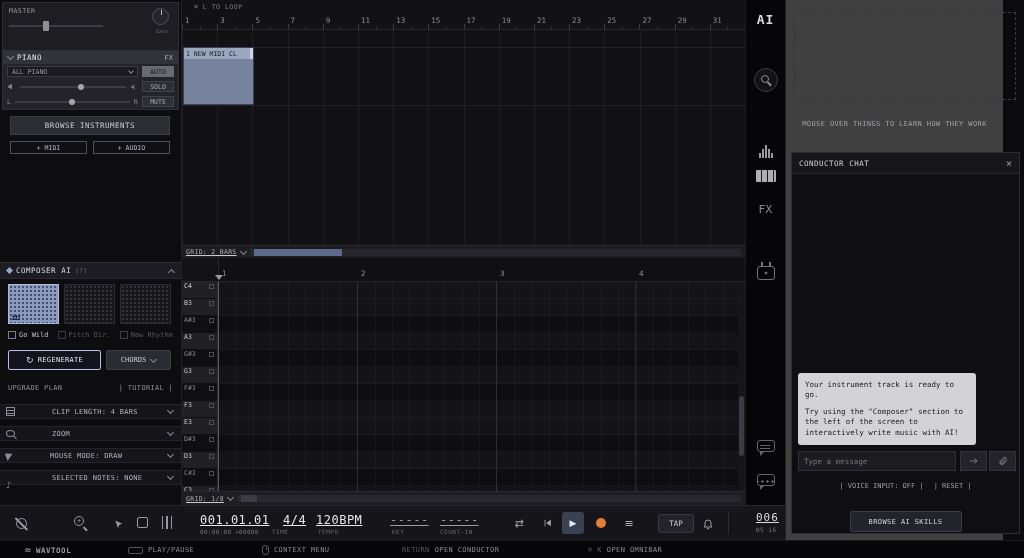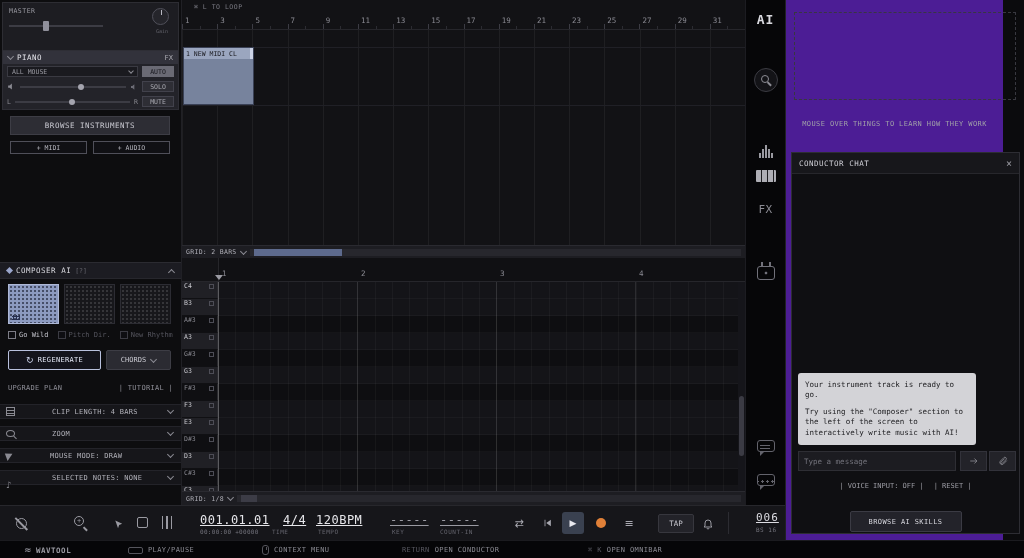--- a/index.html
+++ b/index.html
@@ -88,21 +88,21 @@
   .tl-cell::after { content:""; position:absolute; left:50%; bottom:0; width:1px; height:3px; background:#2c2c32; }
   .tl-lanes { position:absolute; left:0; top:30px; right:0; bottom:0;
       background-image:repeating-linear-gradient(90deg, rgba(255,255,255,0.055) 0 1px, transparent 1px 35.2px); }
   .tl-line { position:absolute; left:0; right:0; height:1px; background:#202026; z-index:1; }
   .l1 { top:47px; } .l2 { top:105px; }
   .clip { position:absolute; left:1px; top:47px; width:71px; height:58px; background:#77839d; border:1px solid #3a4156; z-index:2; }
   .clip-head { height:11px; background:#9ba6bf; display:flex; align-items:center; padding:0 2px; position:relative; overflow:hidden; }
   .clip-head::after { content:""; position:absolute; right:0; top:0; bottom:0; width:3px; background:#ccd3e6; }
   .clip-name { font-size:6.5px; color:#17171c; white-space:nowrap; }
 
-  .gridbar { height:13px; background:#1d1d22; display:flex; align-items:center; padding:0 4px; gap:4px; border-top:1px solid #2a2a30; }
+  .gridbar { height:13px; background:#1d1d22; display:flex; align-items:center; padding:0 4px; gap:4px; border-top:1px solid #2a2a30;text-decoration:underline; }
   .gridbar.gtop { position:absolute; left:0; top:245px; right:0; }
   .gb-label { display:flex; align-items:center; gap:4px; font-size:6.5px; color:#aeaeb6; letter-spacing:0.3px; white-space:nowrap; }
   .gb-track { flex:1; height:7px; background:#27272d; position:relative; }
   .gb-thumb { position:absolute; left:4px; top:0; width:88px; height:7px; background:#5d6a8d; }
   .gb-thumb.small { width:16px; background:#3c3c46; }
 
   .proll { position:absolute; left:0; top:258px; right:0; bottom:0; background:#0e0e10; }
   .pr-ruler { position:absolute; left:0; top:0; right:0; height:24px; background:#101013; border-bottom:1px solid #26262b; }
   .pr-ruler::before { content:""; position:absolute; left:0; top:0; bottom:0; width:36px; background:#131316; border-right:1px solid #26262a; }
   .pr-num { position:absolute; bottom:3px; font-size:7.5px; color:#8a8a92; }
@@ -141,21 +141,21 @@
       background:radial-gradient(circle at 50% 50%, #71717a 1.5px, transparent 1.6px); }
   .plugin-ic::before, .plugin-ic::after { content:""; position:absolute; top:-5px; width:2px; height:4px; background:#71717a; }
   .plugin-ic::before { left:3px; } .plugin-ic::after { right:3px; }
   .rail-chat1 { top:440px; } .rail-chat2 { top:474px; }
   .chat-ic { width:18px; height:12px; border:1.5px solid #63636c; border-radius:3px; position:relative;
       background:linear-gradient(0deg, transparent 0 3px, #63636c 3px 4px, transparent 4px 6px, #63636c 6px 7px, transparent 7px); background-size:10px 10px; background-position:2px 1px; background-repeat:no-repeat; }
   .chat-ic::after { content:""; position:absolute; left:2px; bottom:-5px; border-left:4px solid #63636c; border-bottom:4px solid transparent; }
   .chat-ic.dots { background:radial-gradient(circle, #63636c 1px, transparent 1.1px); background-size:5px 5px; background-position:2px 4px; background-repeat:repeat-x; }
 
   
-  .rpanel { position:absolute; left:785px; top:0; width:218px; height:540px; background:#4c1d95; border-left:1px solid #212126; }
+  .rpanel { position:absolute; left:785px; top:0; width:218px; height:540px; background:#404040; border-left:1px solid #212126; }
   .dashed { position:absolute; left:8px; top:12px; width:222px; height:88px; border:1px dashed #38383f; }
   .hint { position:absolute; left:0; right:0; top:120px; text-align:center; font-size:7px; color:#a0a0a8; letter-spacing:0.4px; }
   .conductor { position:absolute; left:5px; top:152px; width:229px; height:382px; border:1px solid #2d2d33; background:#0f0f12; }
   .cond-header { position:absolute; left:0; top:0; right:0; height:21px; background:#17171b; border-bottom:1px solid #27272c; display:flex; align-items:center; padding:0 7px; }
   .cond-title { font-size:7.5px; color:#cfcfd6; letter-spacing:0.5px; }
   .cond-close { margin-left:auto; font-size:10px; color:#9a9aa2; }
   .bubble { position:absolute; left:6px; top:220px; width:178px; background:#d3d3d7; border-radius:3px; padding:7px; color:#1c1c1f; font-size:7.5px; line-height:1.35; }
   .bubble p + p { margin-top:7px; }
   .chat-input { position:absolute; left:6px; top:298px; width:158px; height:20px; background:#1c1c21; border:1px solid #2e2e34; color:#c8c8d0; font:inherit; font-size:7.5px; padding:0 5px; outline:none; }
   .chat-input::placeholder { color:#73737c; }
@@ -226,21 +226,21 @@
     </div>
 
     <div class="trackpanel">
       <div class="track-header">
         <span class="chev chev-d"></span>
         <span class="track-name">PIANO</span>
         <span class="track-fx">FX</span>
       </div>
       <div class="track-row">
         <div class="input-select">
-          <span>ALL MOUSE</span>
+          <span>ALL PIANO</span>
           <span class="chev chev-d"></span>
         </div>
         <span class="auto-btn">AUTO</span>
       </div>
       <div class="track-row">
         <svg width="9" height="9" viewBox="0 0 24 24">
             <path d="M3 9v6h4l6 5V4L7 9z" fill="#8a8a92"></path>
           </svg>
         <div class="mini-slider vol">
           <div class="trk"></div>

